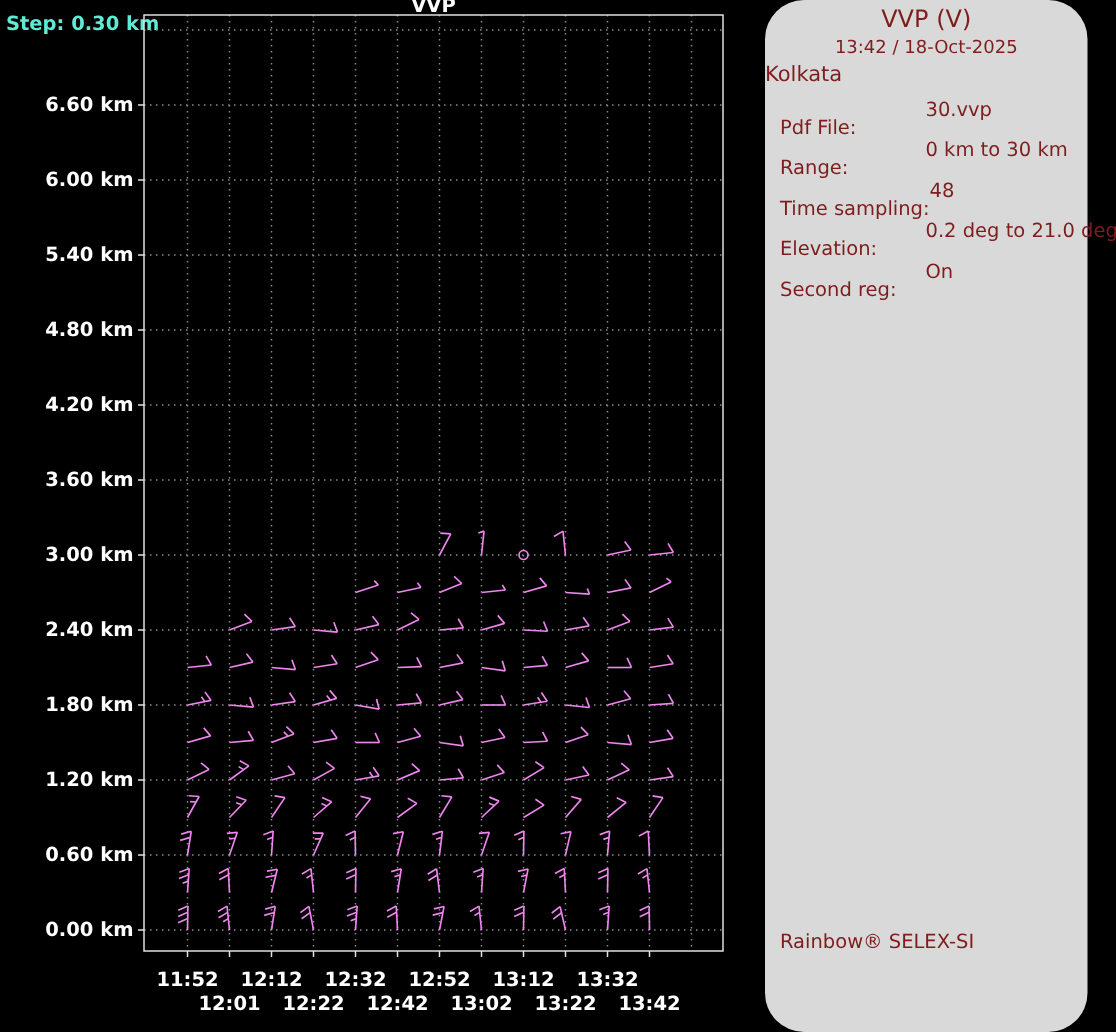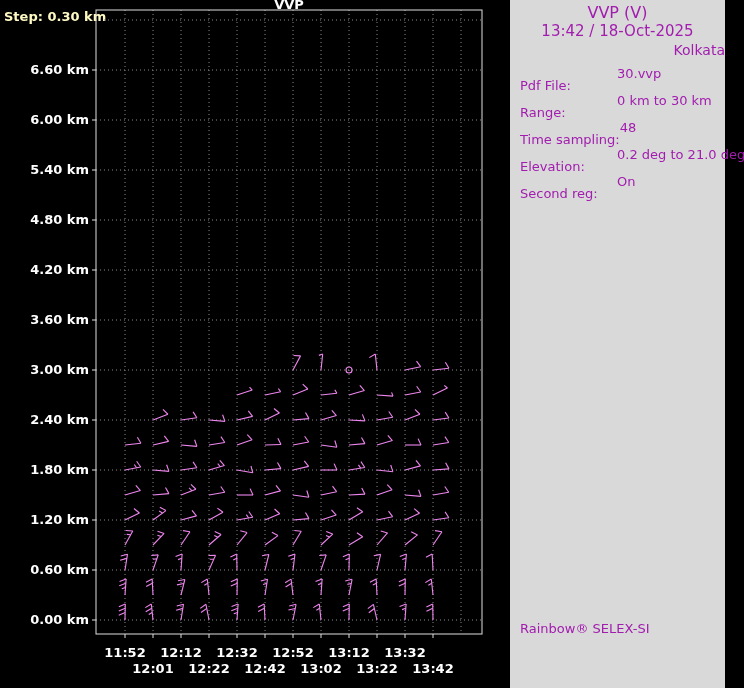--- a/index.html
+++ b/index.html
@@ -8,31 +8,31 @@
     background:#000000;
     font-family:"DejaVu Sans", sans-serif;
   }
   .app{position:relative;width:744px;height:688px;}
   .chart-region{position:absolute;left:0;top:0;width:510px;height:536px;background:#000000;font-weight:bold;}
   #chart-title{
     position:absolute;left:96px;top:-1px;width:386px;height:12px;
     text-align:center;color:#ffffff;font-size:13px;line-height:12px;
   }
   #step-label{
-    position:absolute;left:4px;top:9px;color:#fef9c3;font-size:13px;white-space:nowrap;
+    position:absolute;left:4px;top:9px;color:#5eead4;font-size:13px;white-space:nowrap;
   }
   #chart-svg{position:absolute;left:0;top:0;}
   #chart-svg text{font-family:"DejaVu Sans", sans-serif;font-size:13px;}
   .panel{
     position:absolute;left:510px;top:0;width:215px;height:688px;
-    background:#d9d9d9;color:#a21caf;
+    background:#d9d9d9;color:#7f1d1d;border-radius:26px;
   }
   .panel-title{margin-top:4px;text-align:center;font-size:16px;line-height:18px;}
-  .panel-datetime{margin-top:1px;text-align:center;font-size:15px;line-height:17px;}
-  .panel-site{margin-top:2px;text-align:right;font-size:14px;line-height:16px;padding-left:40px;}
+  .panel-datetime{margin-top:1px;text-align:center;font-size:12px;line-height:17px;}
+  .panel-site{margin-top:2px;text-align:left;font-size:14px;line-height:16px;}
   .panel-fields{margin:8px 0 0 10px;font-size:13px;}
   .field-row{display:flex;white-space:nowrap;line-height:15px;}
   .field-label{display:inline-block;min-width:97px;margin-top:12px;}
   .panel-footer{position:absolute;left:10px;bottom:52px;font-size:13px;}
 </style>
 </head>
 <body>
 
 <div class="app">
 

